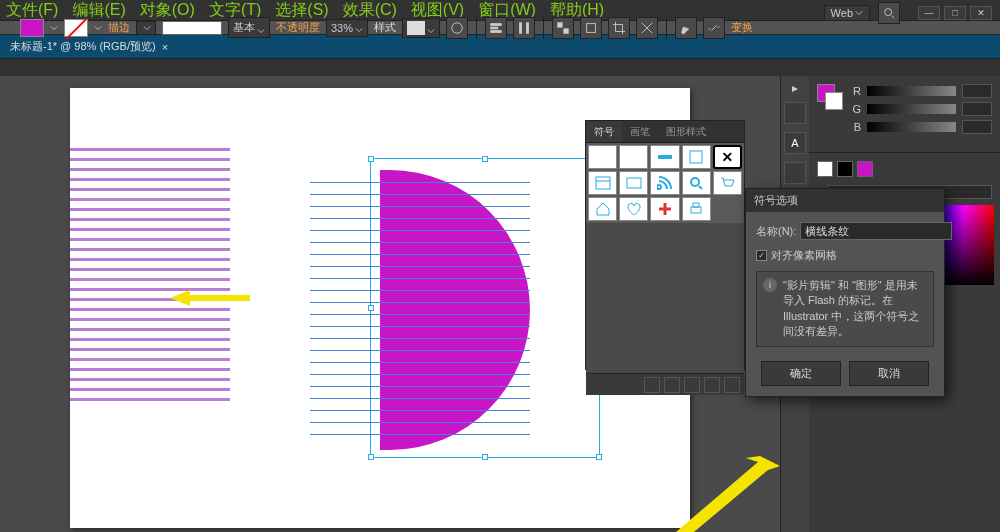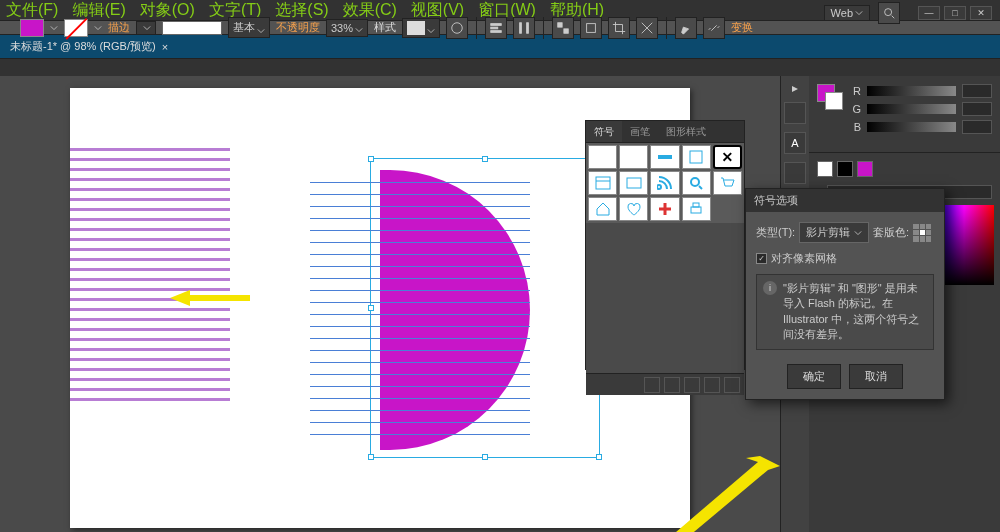--- a/index.html
+++ b/index.html
@@ -66,21 +66,21 @@
 .dlg-title{background:#323232;padding:4px 8px;font-size:11px}
 .dlg-body{padding:10px;display:flex;flex-direction:column;gap:8px}
 .frow{display:flex;align-items:center;gap:4px}
 .frow .flb{white-space:nowrap}
 .frow input[type=text]{flex:1;background:#2a2a2a;border:1px solid #666;padding:2px 4px;color:#ddd}
 .frow .sel{background:#3a3a3a;border:1px solid #666;padding:2px 6px;display:flex;align-items:center;gap:4px}
 .cb{width:11px;height:11px;border:1px solid #888;background:#2a2a2a;display:inline-flex;align-items:center;justify-content:center;font-size:8px}
 .infobox{border:1px solid #333;background:#4a4a4a;padding:6px;display:flex;gap:6px;font-size:10px;line-height:1.4}
 .infobox .ii{width:14px;height:14px;border-radius:50%;background:#666;color:#ddd;display:flex;align-items:center;justify-content:center;font-size:9px;flex-shrink:0}
 .dlg-btns{display:flex;gap:8px;justify-content:center;margin-top:6px}
-.dlg-btns button{background:#3a3a3a;border:1px solid #222;padding:4px 15px;color:#ddd;font-size:11px}
+.dlg-btns button{background:#3a3a3a;border:1px solid #222;padding:4px 28px;color:#ddd;font-size:11px}
 .chev{width:8px;height:8px}
 </style>
 </head>
 <body>
 
 <div class="menubar">
   <span>文件(F)</span>
   <span>编辑(E)</span>
   <span>对象(O)</span>
   <span>文字(T)</span>
@@ -414,39 +414,22 @@
     <div></div>
     <div></div>
     <div></div>
   </div>
 </div>
 
 <div class="dialog">
   <div class="dlg-title">符号选项</div>
   <div class="dlg-body">
     <div class="frow">
-      <span class="flb">类型(T):</span>
-      <div class="sel">
-        <span>影片剪辑</span>
-        <svg class="chev" viewBox="0 0 10 10">
-            <path d="M1 3l4 4 4-4" stroke="#ccc" fill="none"></path>
-          </svg>
-      </div>
-      <span class="flb">套版色:</span>
-      <div style="width:18px;height:18px;display:grid;grid-template-columns:repeat(3,1fr);gap:1px">
-        <div style="background:#888"></div>
-          <div style="background:#888"></div>
-          <div style="background:#888"></div>
-        <div style="background:#888"></div>
-          <div style="background:#fff"></div>
-          <div style="background:#888"></div>
-        <div style="background:#888"></div>
-          <div style="background:#888"></div>
-          <div style="background:#888"></div>
-      </div>
+      <span class="flb">名称(N):</span>
+      <input type="text" value="横线条纹" style="">
     </div>
     <div class="frow">
       <span class="cb">✓</span>
       <span>对齐像素网格</span>
     </div>
     <div class="infobox">
       <div class="ii">i</div>
       <div>"影片剪辑" 和 "图形" 是用未导入 Flash 的标记。在 Illustrator 中，这两个符号之间没有差异。</div>
     </div>
     <div class="dlg-btns">

